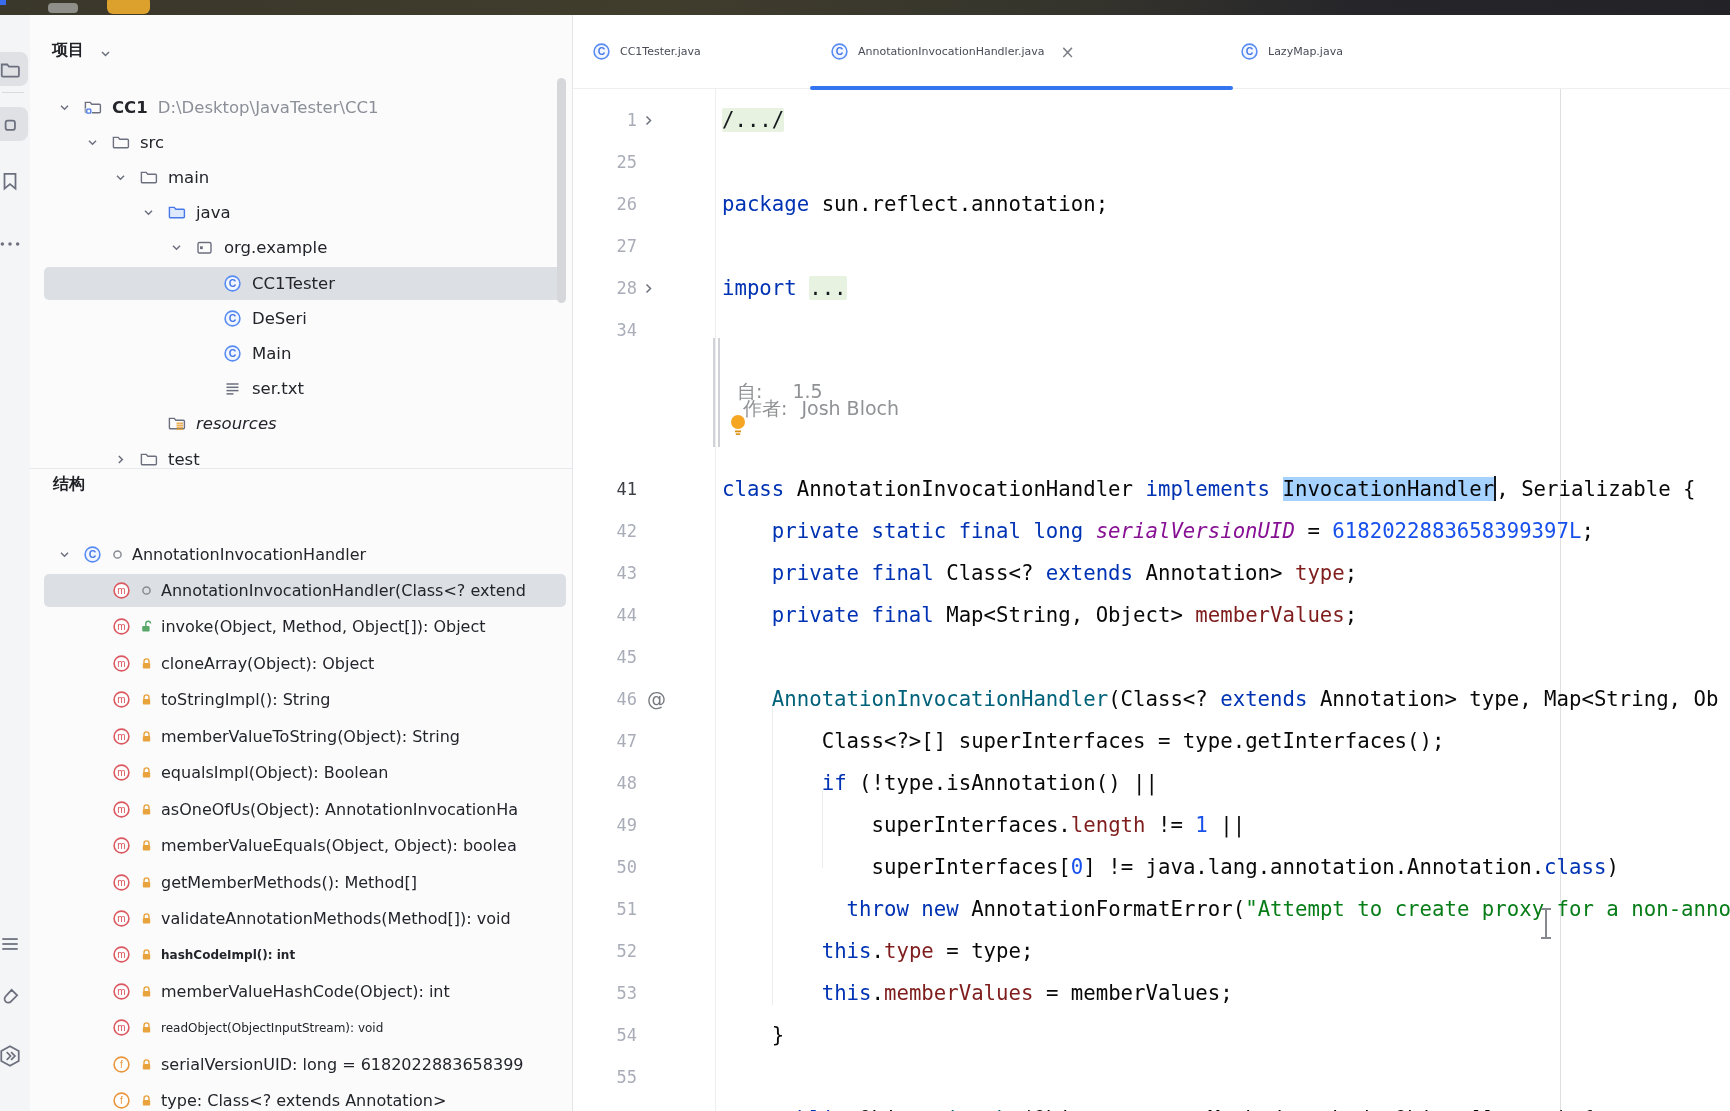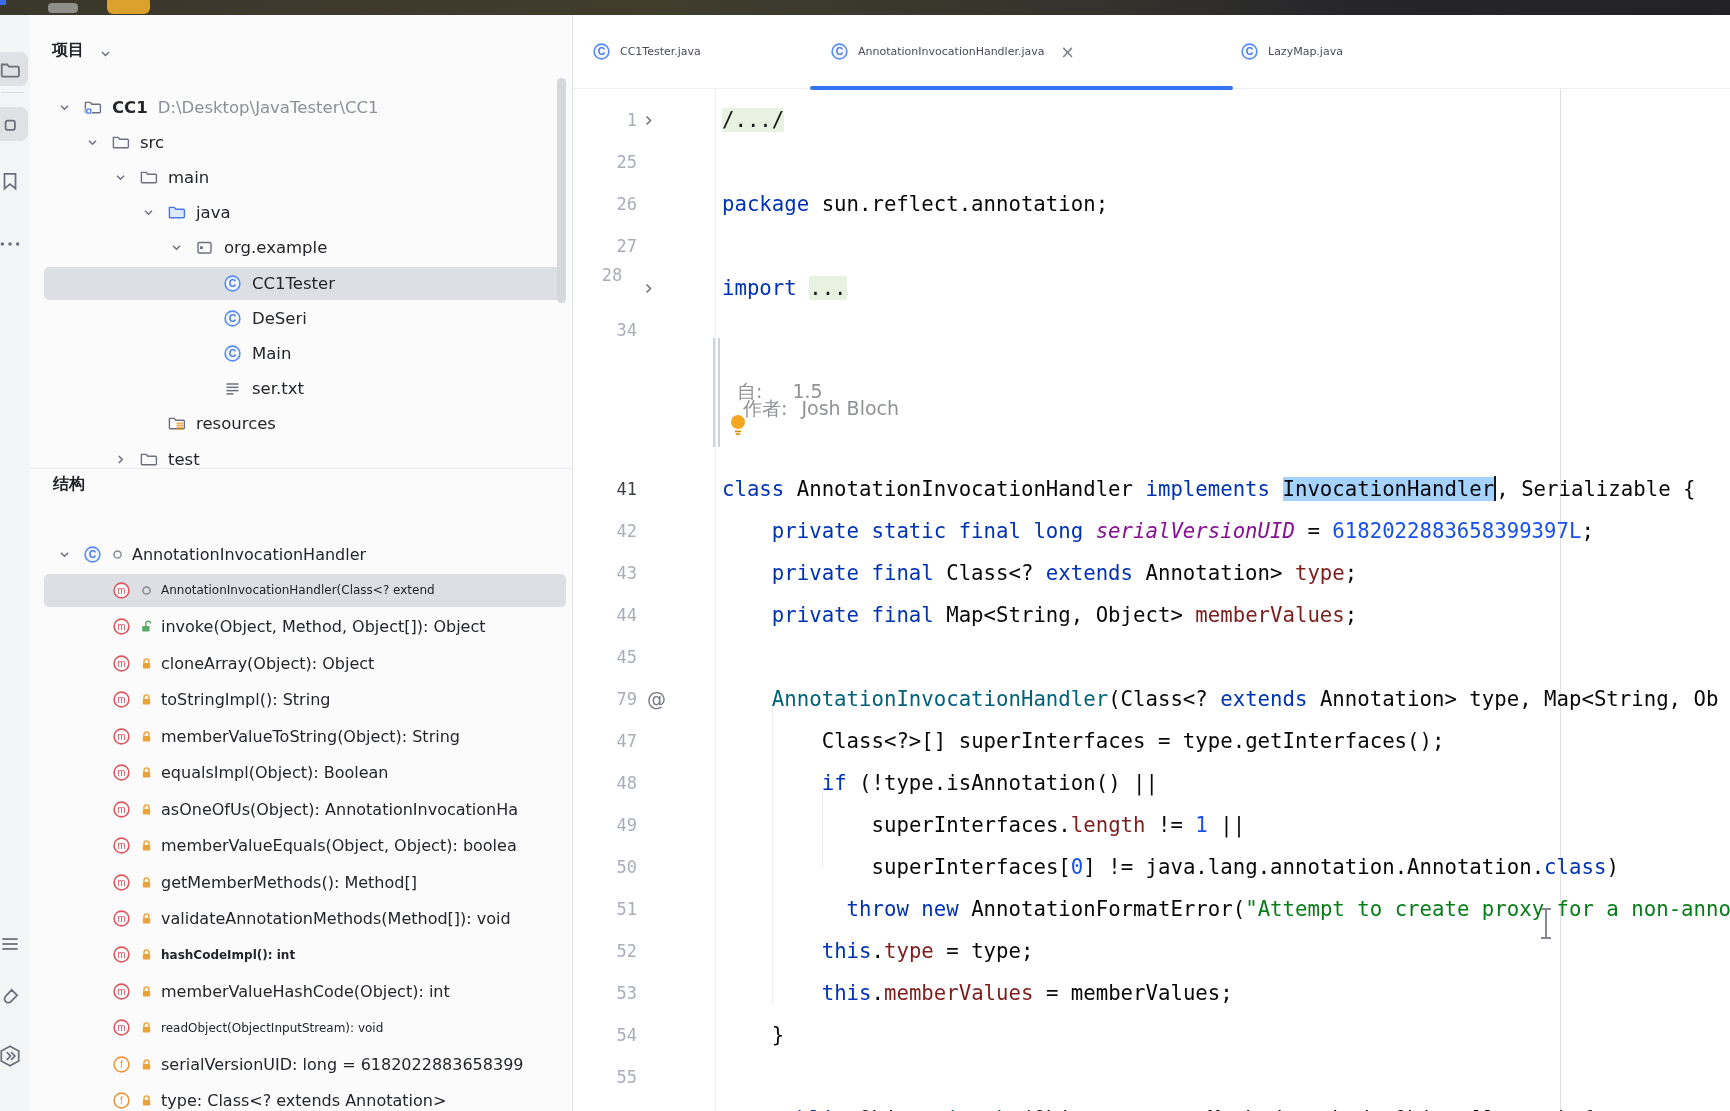--- a/index.html
+++ b/index.html
@@ -225,21 +225,21 @@
             <g stroke="#6C707E" stroke-width="1.5">
               <line x1="3.5" y1="5" x2="15.5" y2="5"></line>
               <line x1="3.5" y1="8.3" x2="15.5" y2="8.3"></line>
               <line x1="3.5" y1="11.6" x2="15.5" y2="11.6"></line>
               <line x1="3.5" y1="14.9" x2="10.5" y2="14.9"></line>
             </g>
           </svg>
           <span style="display:inline-block;width:10px;"></span>
           <span class="lbl">ser.txt</span>
         </div>
-        <div class="trow" style="top: 391.8px; left: 111px;">
+        <div class="trow" style="top: 391.8px; left: 111px; font-style: italic;">
           <span style="display:inline-block;width:15px;"></span>
           <span style="display:inline-block;width:11px;"></span>
           <svg class="icon16" viewBox="0 0 19 19">
             <path d="M2.4 4.4 h4.8 l1.6 1.9 h7.6 a1 1 0 0 1 1 1 v6.4 a1 1 0 0 1 -1 1 H3.4 a1 1 0 0 1 -1 -1 z" fill="none" stroke="#6C707E" stroke-width="1.4"></path>
             <g stroke="#E8A33D" stroke-width="1.3">
               <line x1="9.5" y1="9.2" x2="16" y2="9.2"></line>
               <line x1="9.5" y1="11.2" x2="16" y2="11.2"></line>
               <line x1="9.5" y1="13.2" x2="16" y2="13.2"></line>
               <line x1="9.5" y1="15.2" x2="16" y2="15.2"></line>
             </g>
@@ -285,21 +285,21 @@
         <div class="trow" style="top: 104.45px; left: 82px;">
           <svg class="icon16" viewBox="0 0 19 19">
             <circle cx="9.5" cy="9.5" r="7.4" fill="#fff" stroke="#DB5860" stroke-width="1.6"></circle>
             <text x="9.5" y="13" text-anchor="middle" font-size="10" font-family="Liberation Sans,sans-serif" fill="#DB5860">m</text>
           </svg>
           <span style="display:inline-block;width:8px;"></span>
           <svg class="chev" viewBox="0 0 15 15">
             <circle cx="7.5" cy="7.5" r="3.6" fill="none" stroke="#878C92" stroke-width="1.5"></circle>
           </svg>
           <span style="display:inline-block;width:7px;"></span>
-          <span class="lbl" style="font-size:12px;">AnnotationInvocationHandler(Class&lt;? extend</span>
+          <span class="lbl" style="font-size:16px;">AnnotationInvocationHandler(Class&lt;? extend</span>
         </div>
         <div class="trow" style="top: 140.9px; left: 82px;">
           <svg class="icon16" viewBox="0 0 19 19">
             <circle cx="9.5" cy="9.5" r="7.4" fill="#fff" stroke="#DB5860" stroke-width="1.6"></circle>
             <text x="9.5" y="13" text-anchor="middle" font-size="10" font-family="Liberation Sans,sans-serif" fill="#DB5860">m</text>
           </svg>
           <span style="display:inline-block;width:8px;"></span>
           <svg class="chev" viewBox="0 0 15 15">
             <path d="M6.8 7 V4.6 a2.4 2.4 0 0 1 4.8 0" fill="none" stroke="#59A869" stroke-width="1.4"></path>
             <rect x="3.2" y="7" width="7.4" height="5.6" rx="1" fill="#59A869"></rect>
@@ -525,38 +525,38 @@
         <div class="gmark" style="top: 88px;">
           <svg width="13" height="13" viewBox="0 0 13 13">
             <polyline points="4.5,2.5 8.5,6.5 4.5,10.5" fill="none" stroke="#6C707E" stroke-width="1.5"></polyline>
           </svg>
         </div>
         <div class="cline" style="top: 88px; padding-left: 0px;"><span class="foldc">/.../</span></div>
         <div class="lnum" style="top: 130px;">25</div>
         <div class="lnum" style="top: 172px;">26</div>
         <div class="cline" style="top: 172px; padding-left: 0px;"><span class="kw">package </span><span class="t">sun.reflect.annotation;</span></div>
         <div class="lnum" style="top: 214px;">27</div>
-        <div class="lnum" style="top: 243px; text-align: center;">28</div>
+        <div class="lnum" style="top: 256px;">28</div>
         <div class="gmark" style="top: 256px;">
           <svg width="13" height="13" viewBox="0 0 13 13">
             <polyline points="4.5,2.5 8.5,6.5 4.5,10.5" fill="none" stroke="#6C707E" stroke-width="1.5"></polyline>
           </svg>
         </div>
         <div class="cline" style="top: 256px; padding-left: 0px;"><span class="kw">import </span><span class="foldc">...</span></div>
         <div class="lnum" style="top: 298px;">34</div>
         <div class="lnum cur" style="top: 457px;">41</div>
         <div class="cline" style="top: 457px; padding-left: 0px;"><span class="kw">class </span><span class="t">AnnotationInvocationHandler </span><span class="kw">implements </span><span class="sel">InvocationHandler</span><span class="caret"></span><span class="t">, Serializable {</span></div>
         <div class="lnum" style="top: 499px;">42</div>
         <div class="cline" style="top: 499px; padding-left: 49.84px;"><span class="kw">private static final long </span><span class="fieldi">serialVersionUID</span><span class="t"> = </span><span class="num">6182022883658399397L</span><span class="t">;</span></div>
         <div class="lnum" style="top: 541px;">43</div>
         <div class="cline" style="top: 541px; padding-left: 49.84px;"><span class="kw">private final </span><span class="t">Class&lt;? </span><span class="kw">extends </span><span class="t">Annotation&gt; </span><span class="field">type</span><span class="t">;</span></div>
         <div class="lnum" style="top: 583px;">44</div>
         <div class="cline" style="top: 583px; padding-left: 49.84px;"><span class="kw">private final </span><span class="t">Map&lt;String, Object&gt; </span><span class="field">memberValues</span><span class="t">;</span></div>
         <div class="lnum" style="top: 625px;">45</div>
-        <div class="lnum" style="top: 667px;">79</div>
+        <div class="lnum" style="top: 667px;">46</div>
         <div class="gat" style="top: 667px;">@</div>
         <div class="cline" style="top: 667px; padding-left: 49.84px;"><span class="decl">AnnotationInvocationHandler</span><span class="t">(Class&lt;? </span><span class="kw">extends </span><span class="t">Annotation&gt; type, Map&lt;String, Ob</span></div>
         <div class="lnum" style="top: 709px;">47</div>
         <div class="cline" style="top: 709px; padding-left: 99.68px;"><span class="t">Class&lt;?&gt;[] superInterfaces = type.getInterfaces();</span></div>
         <div class="lnum" style="top: 751px;">48</div>
         <div class="cline" style="top: 751px; padding-left: 99.68px;"><span class="kw">if </span><span class="t">(!type.isAnnotation() ||</span></div>
         <div class="lnum" style="top: 793px;">49</div>
         <div class="cline" style="top: 793px; padding-left: 149.52px;"><span class="t">superInterfaces.</span><span class="field">length</span><span class="t"> != </span><span class="num">1</span><span class="t"> ||</span></div>
         <div class="lnum" style="top: 835px;">50</div>
         <div class="cline" style="top: 835px; padding-left: 149.52px;"><span class="t">superInterfaces[</span><span class="num">0</span><span class="t">] != java.lang.annotation.Annotation.</span><span class="kw">class</span><span class="t">)</span></div>

